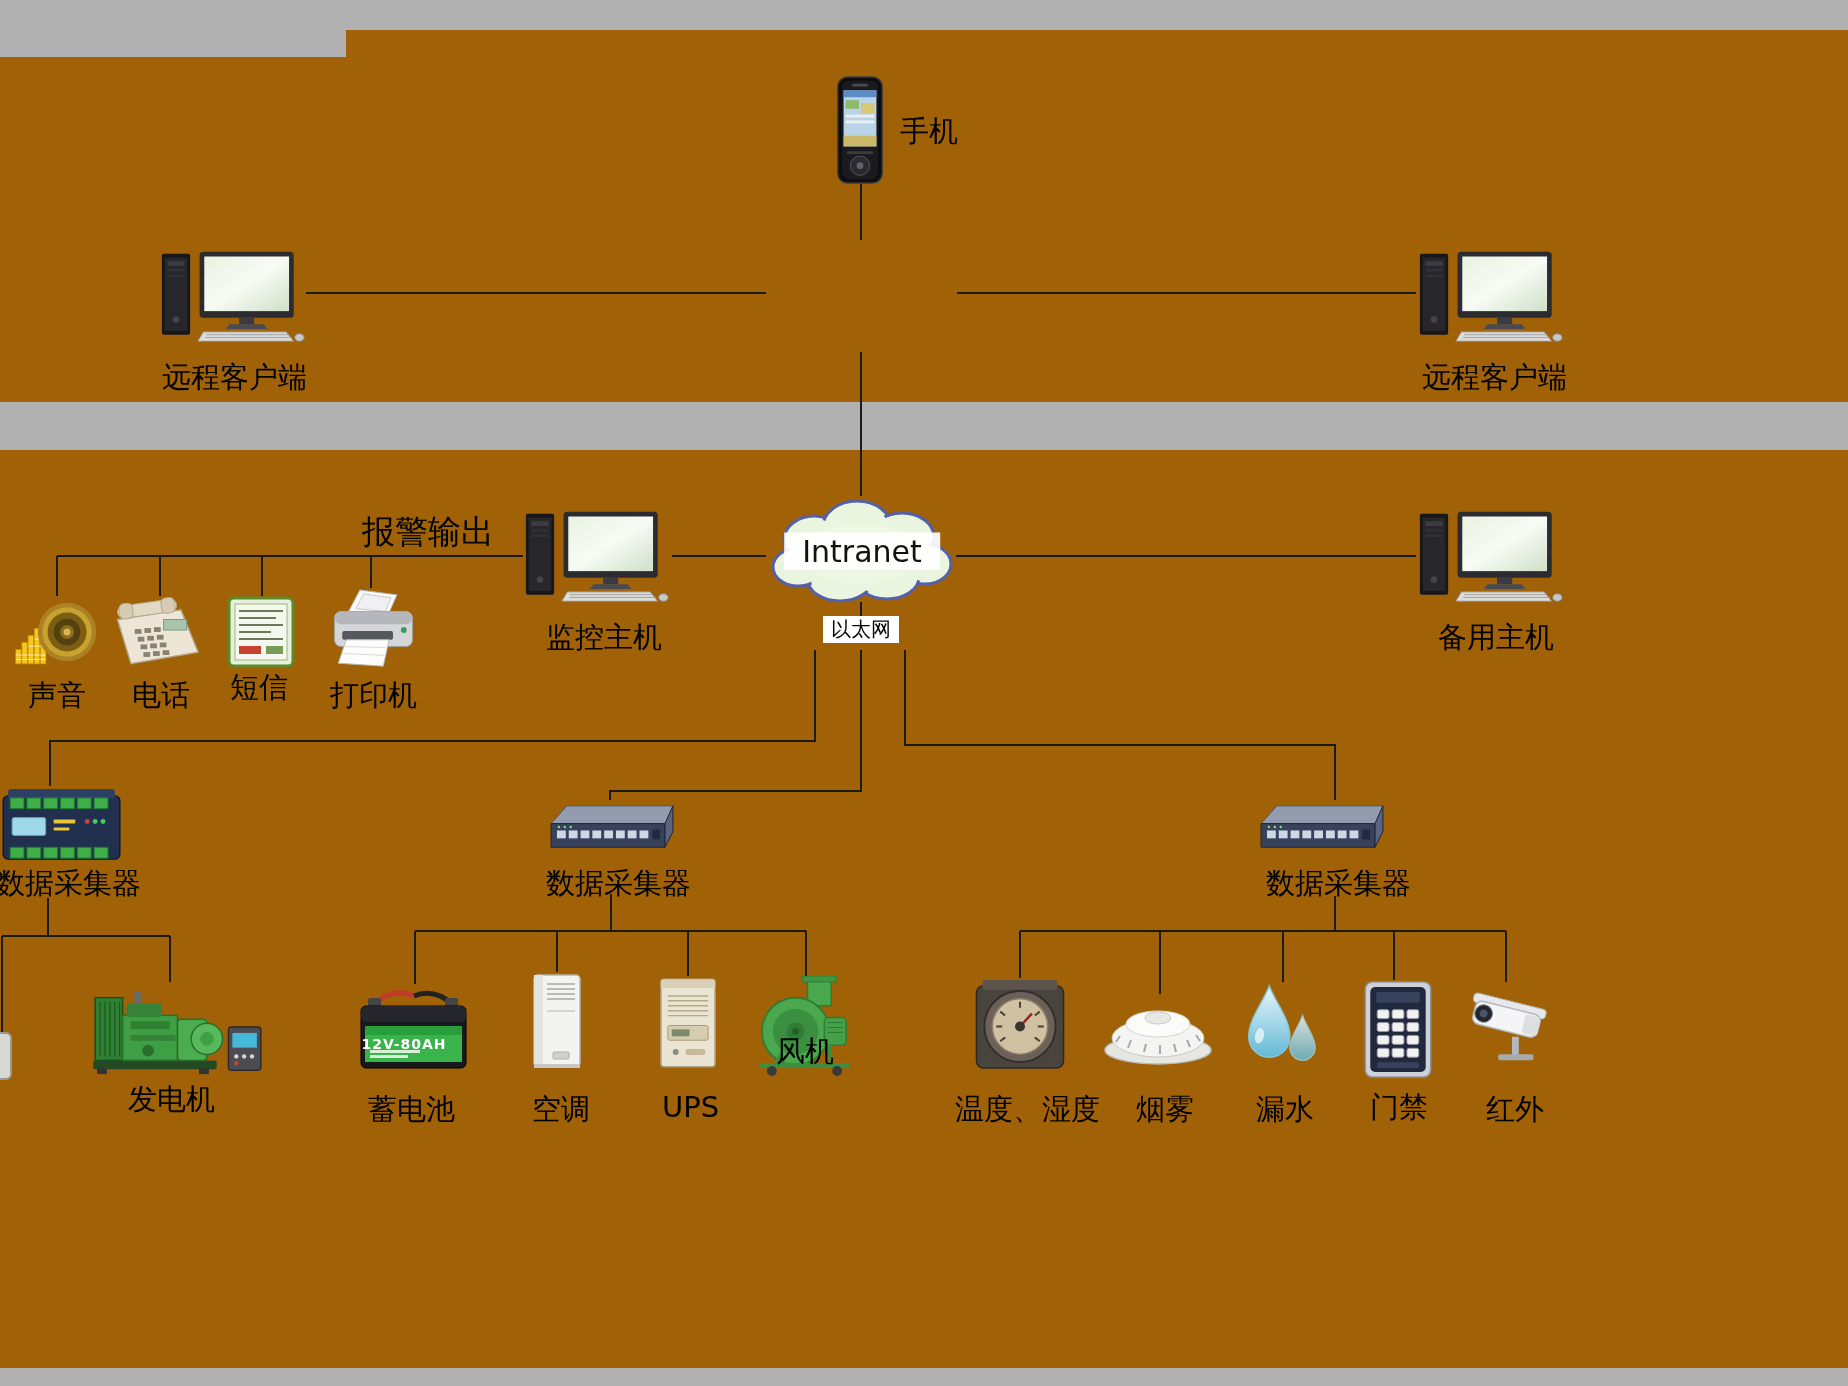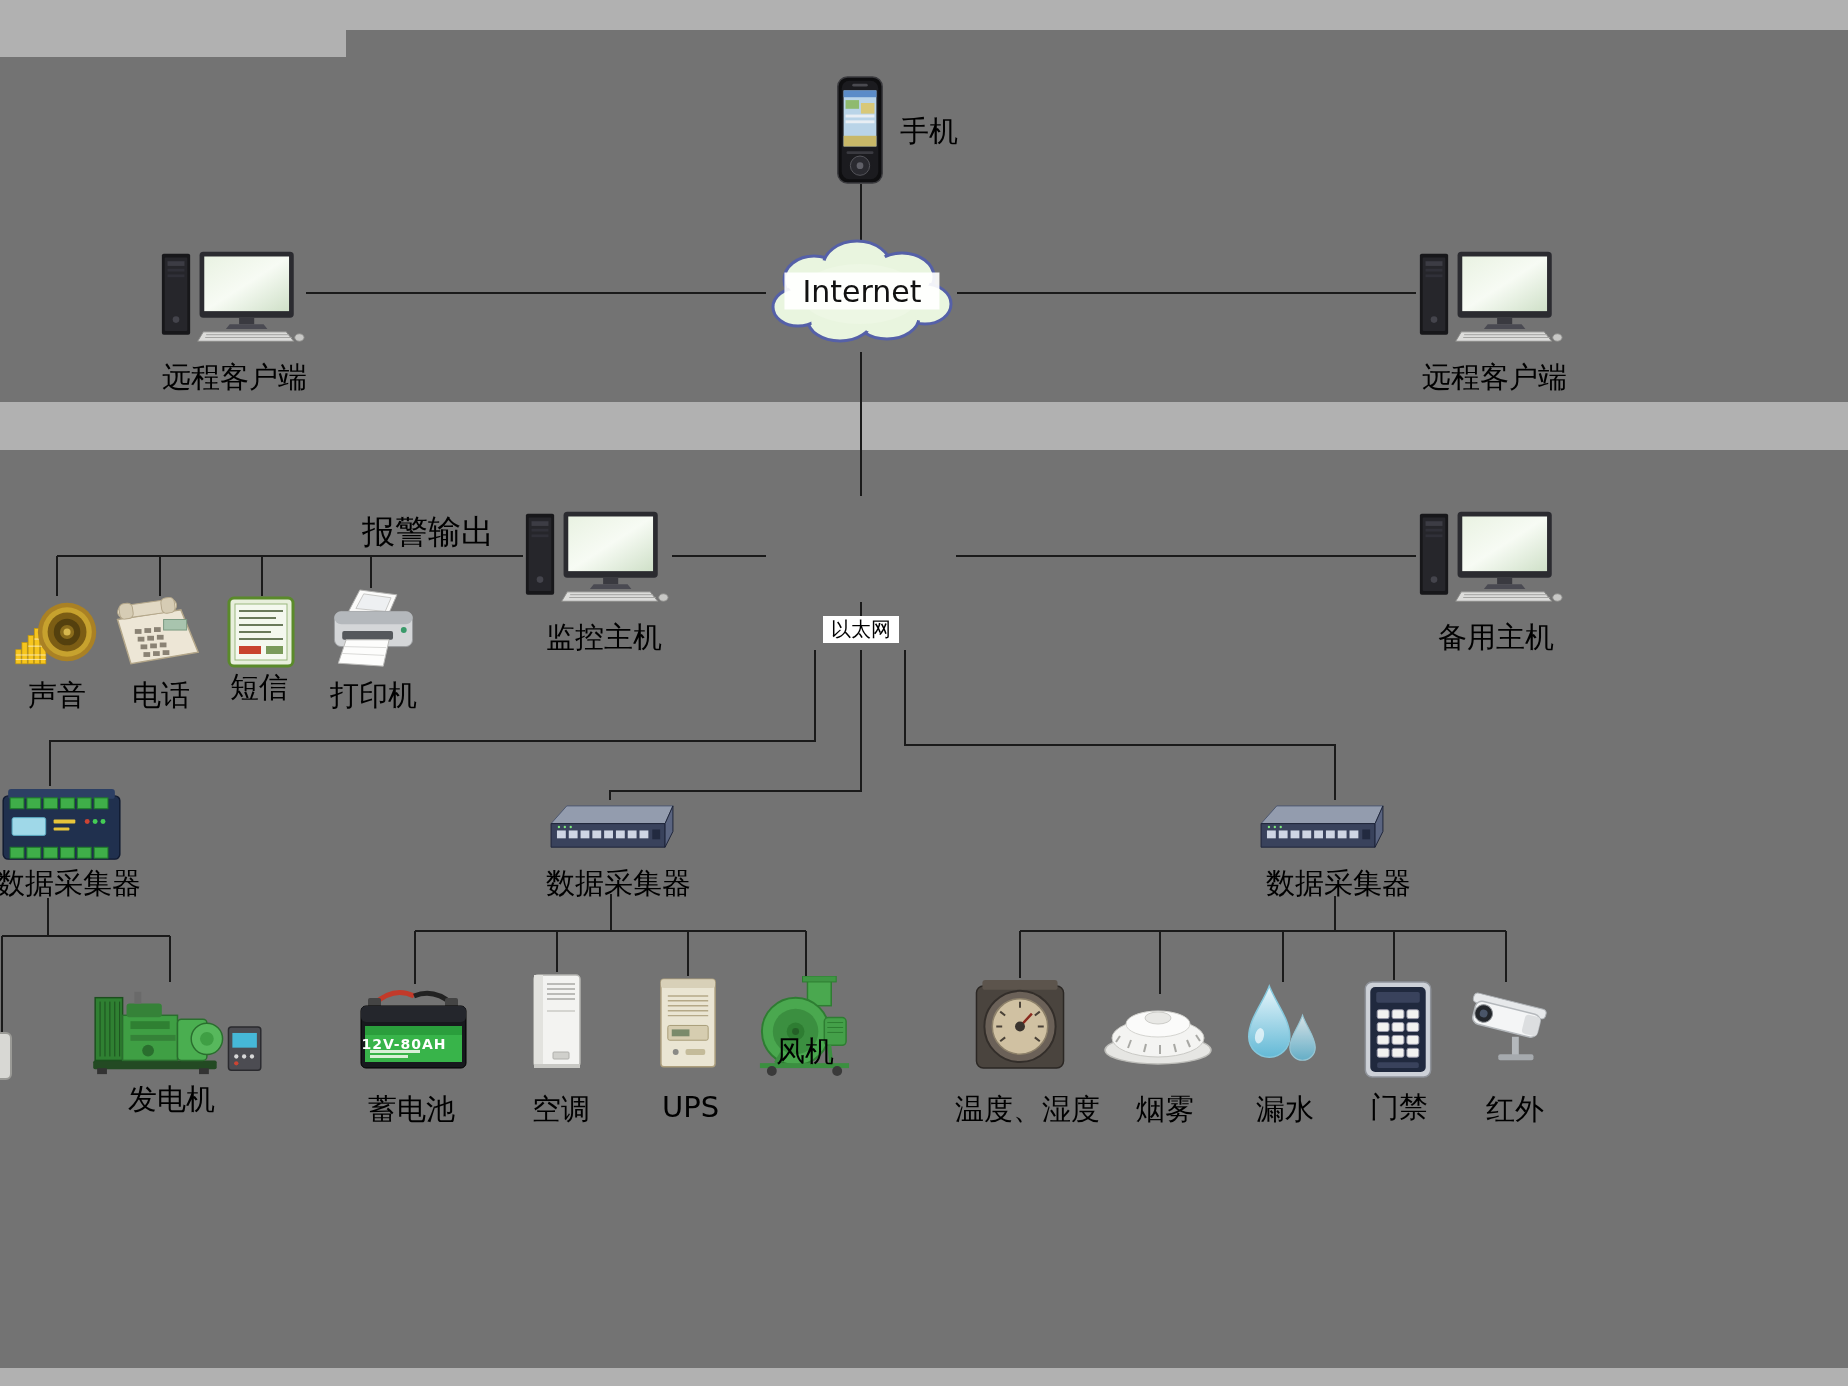--- a/index.html
+++ b/index.html
@@ -1,18 +1,18 @@
 <!DOCTYPE html>
 <html><head>
 <meta charset="utf-8">
 <style>
   *{margin:0;padding:0;box-sizing:border-box}
   html,body{background:#ffffff}
   body{font-family:"DejaVu Sans","Liberation Sans",sans-serif;color:#000}
-  .canvas{position:relative;width:1848px;height:1386px;background:#737373;overflow:hidden}
+  .canvas{position:relative;width:1848px;height:1386px;background:#a16207;overflow:hidden}
   .band{position:absolute;background:#b1b1b1}
   .wires{position:absolute;left:0;top:0;z-index:1}
   .dev{position:absolute;z-index:2}
   .dev svg{width:100%;height:100%;display:block}
   .lbl{position:absolute;z-index:3;font-size:29px;color:#000;white-space:nowrap}
   .lbl.bold{font-weight:normal;font-size:33px}
   .cloud{position:absolute;z-index:2}
   .cloud svg.shape{width:100%;height:100%;display:block}
   .cloud-label{position:absolute;left:50%;top:49%;transform:translate(-50%,-50%);
     background:rgba(255,255,255,.92);padding:1px 18px;font-size:30px;color:#111;z-index:3;white-space:nowrap}
@@ -426,41 +426,41 @@
     </g>
   </svg>
 
   <div class="dev" style="left:829px;top:76px;width:62px;height:108px">
     <svg viewBox="0 0 60 112">
         <use href="#sym-mobile"></use>
       </svg>
   </div>
   <div class="lbl" style="left:900px;top:112px">手机</div>
 
-  <div class="cloud" style="left:762px;top:231px;width:200px;height:122px">
-    <svg class="shape" viewBox="0 0 200 120">
-        <use href="#sym-cloud"></use>
-      </svg>
-    <div class="cloud-label">Internet</div>
-  </div>
 
   <div class="dev" style="left:160px;top:248px;width:146px;height:98px">
     <svg viewBox="0 0 155 100">
         <use href="#sym-computer"></use>
       </svg>
   </div>
   <div class="lbl" style="left:162px;top:358px">远程客户端</div>
 
   <div class="dev" style="left:1418px;top:248px;width:146px;height:98px">
     <svg viewBox="0 0 155 100">
         <use href="#sym-computer"></use>
       </svg>
   </div>
   <div class="lbl" style="left:1422px;top:358px">远程客户端</div>
 
+  <div class="cloud" style="left:762px;top:492px;width:200px;height:120px">
+    <svg class="shape" viewBox="0 0 200 120">
+        <use href="#sym-cloud"></use>
+      </svg>
+    <div class="cloud-label">Intranet</div>
+  </div>
   <div class="eth-label" style="left:861px;top:616px">以太网</div>
 
   <div class="dev" style="left:524px;top:508px;width:146px;height:98px">
     <svg viewBox="0 0 155 100">
         <use href="#sym-computer"></use>
       </svg>
   </div>
   <div class="lbl" style="left:546px;top:618px">监控主机</div>
 
   <div class="dev" style="left:1418px;top:508px;width:146px;height:98px">

